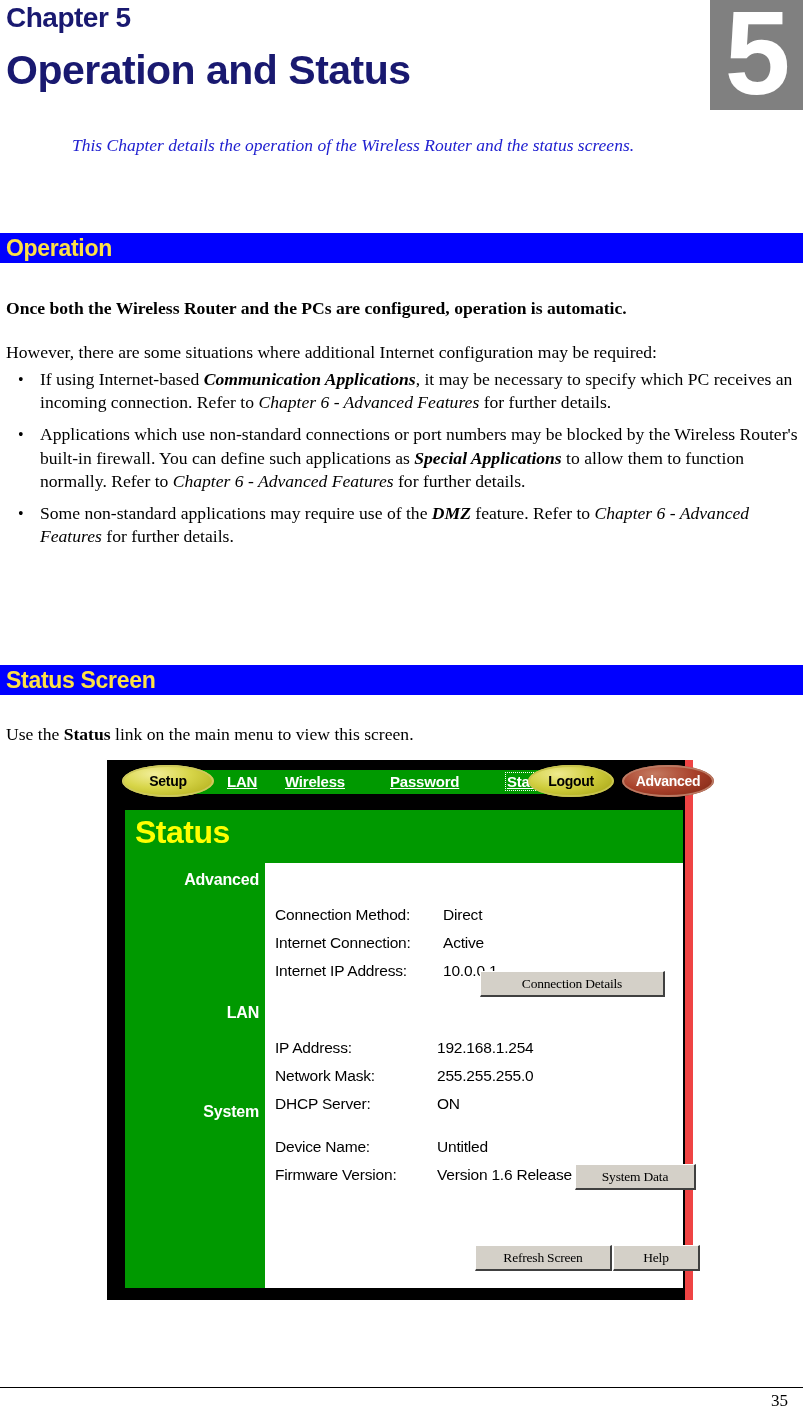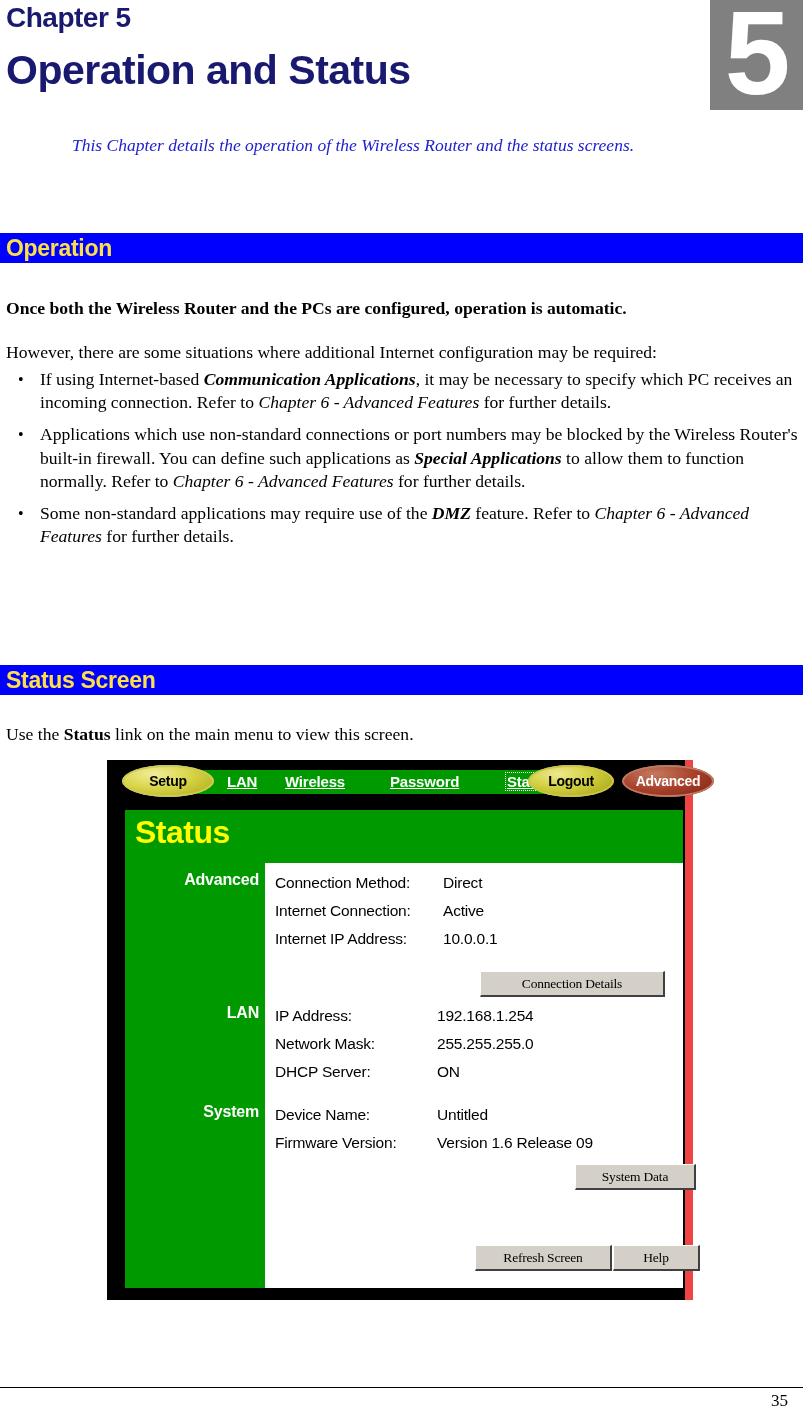--- a/index.html
+++ b/index.html
@@ -274,20 +274,21 @@
   #label-lan      { top: 141px; }
   #label-system   { top: 240px; }
 
   .router-rows {
     position: absolute;
     left: 10px;
     font-family: "Liberation Sans", sans-serif;
     font-size: 15.5px;
     letter-spacing: -0.2px;
     color: #000000;
+    margin-top: 32px;
   }
   #rows-internet { top: 6px; }
   #rows-lan      { top: 139px; }
   #rows-system   { top: 238px; }
   .router-row {
     display: flex;
     height: 28px;
     align-items: center;
     white-space: nowrap;
   }

